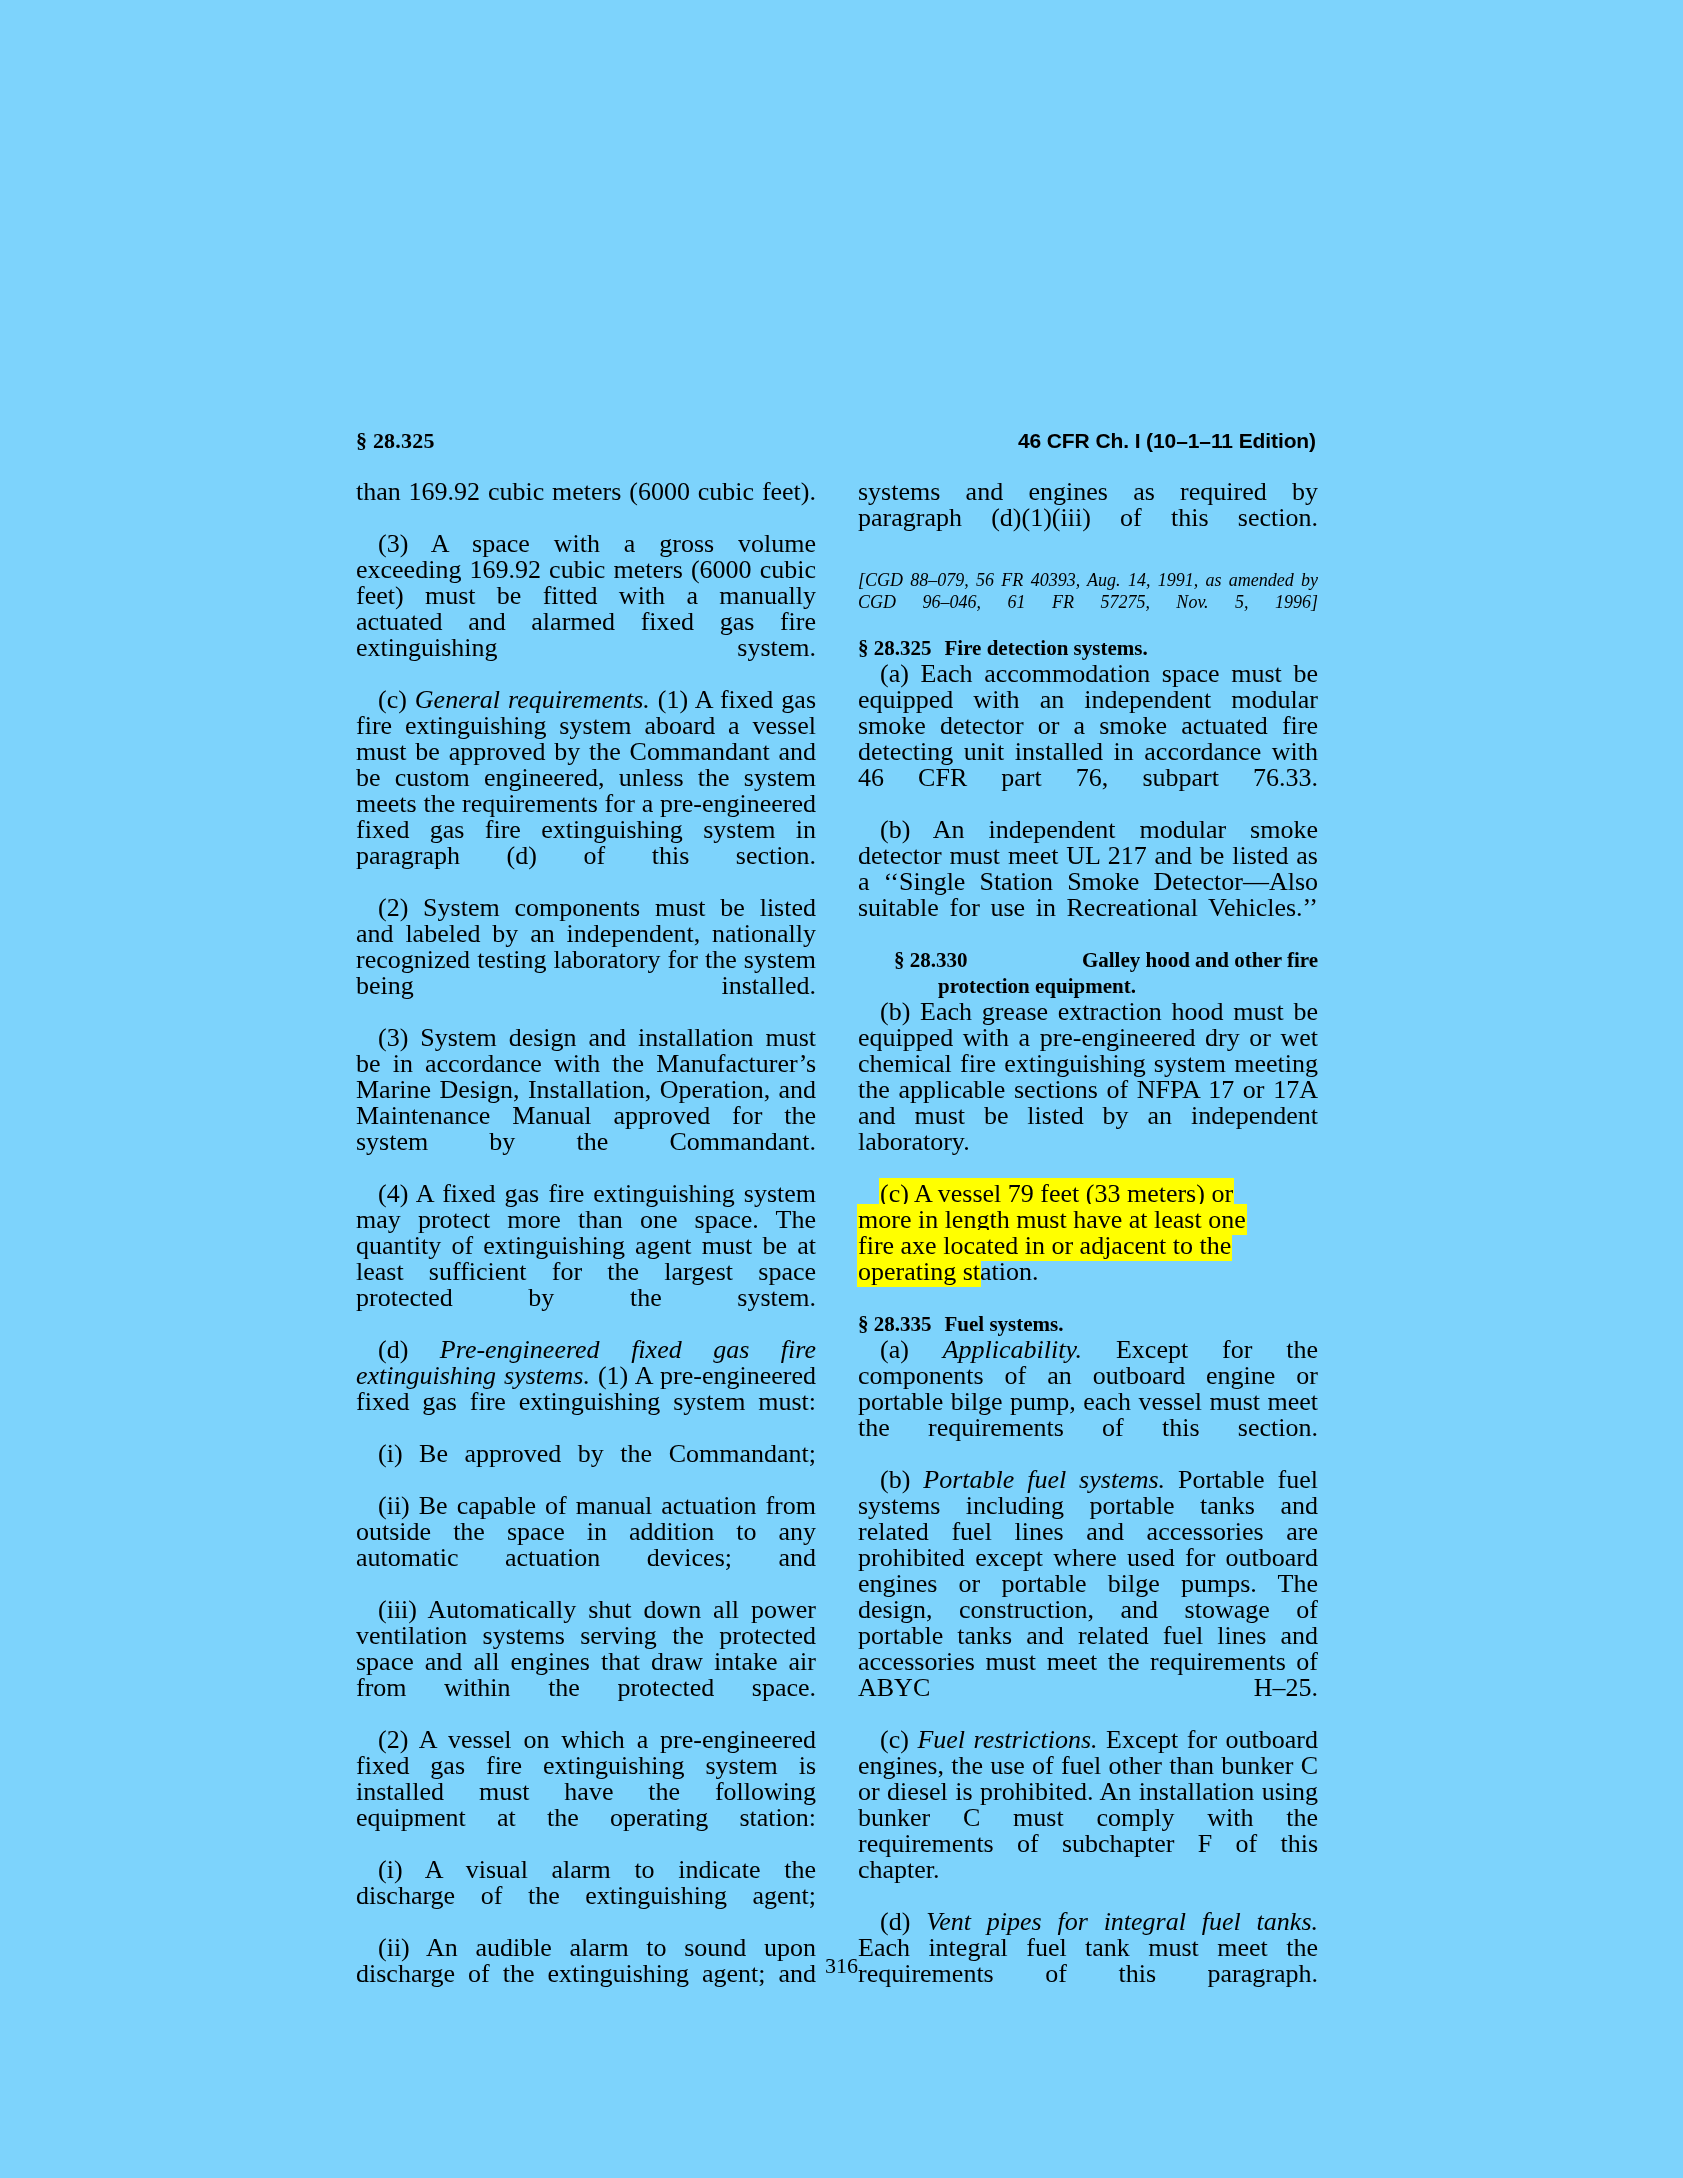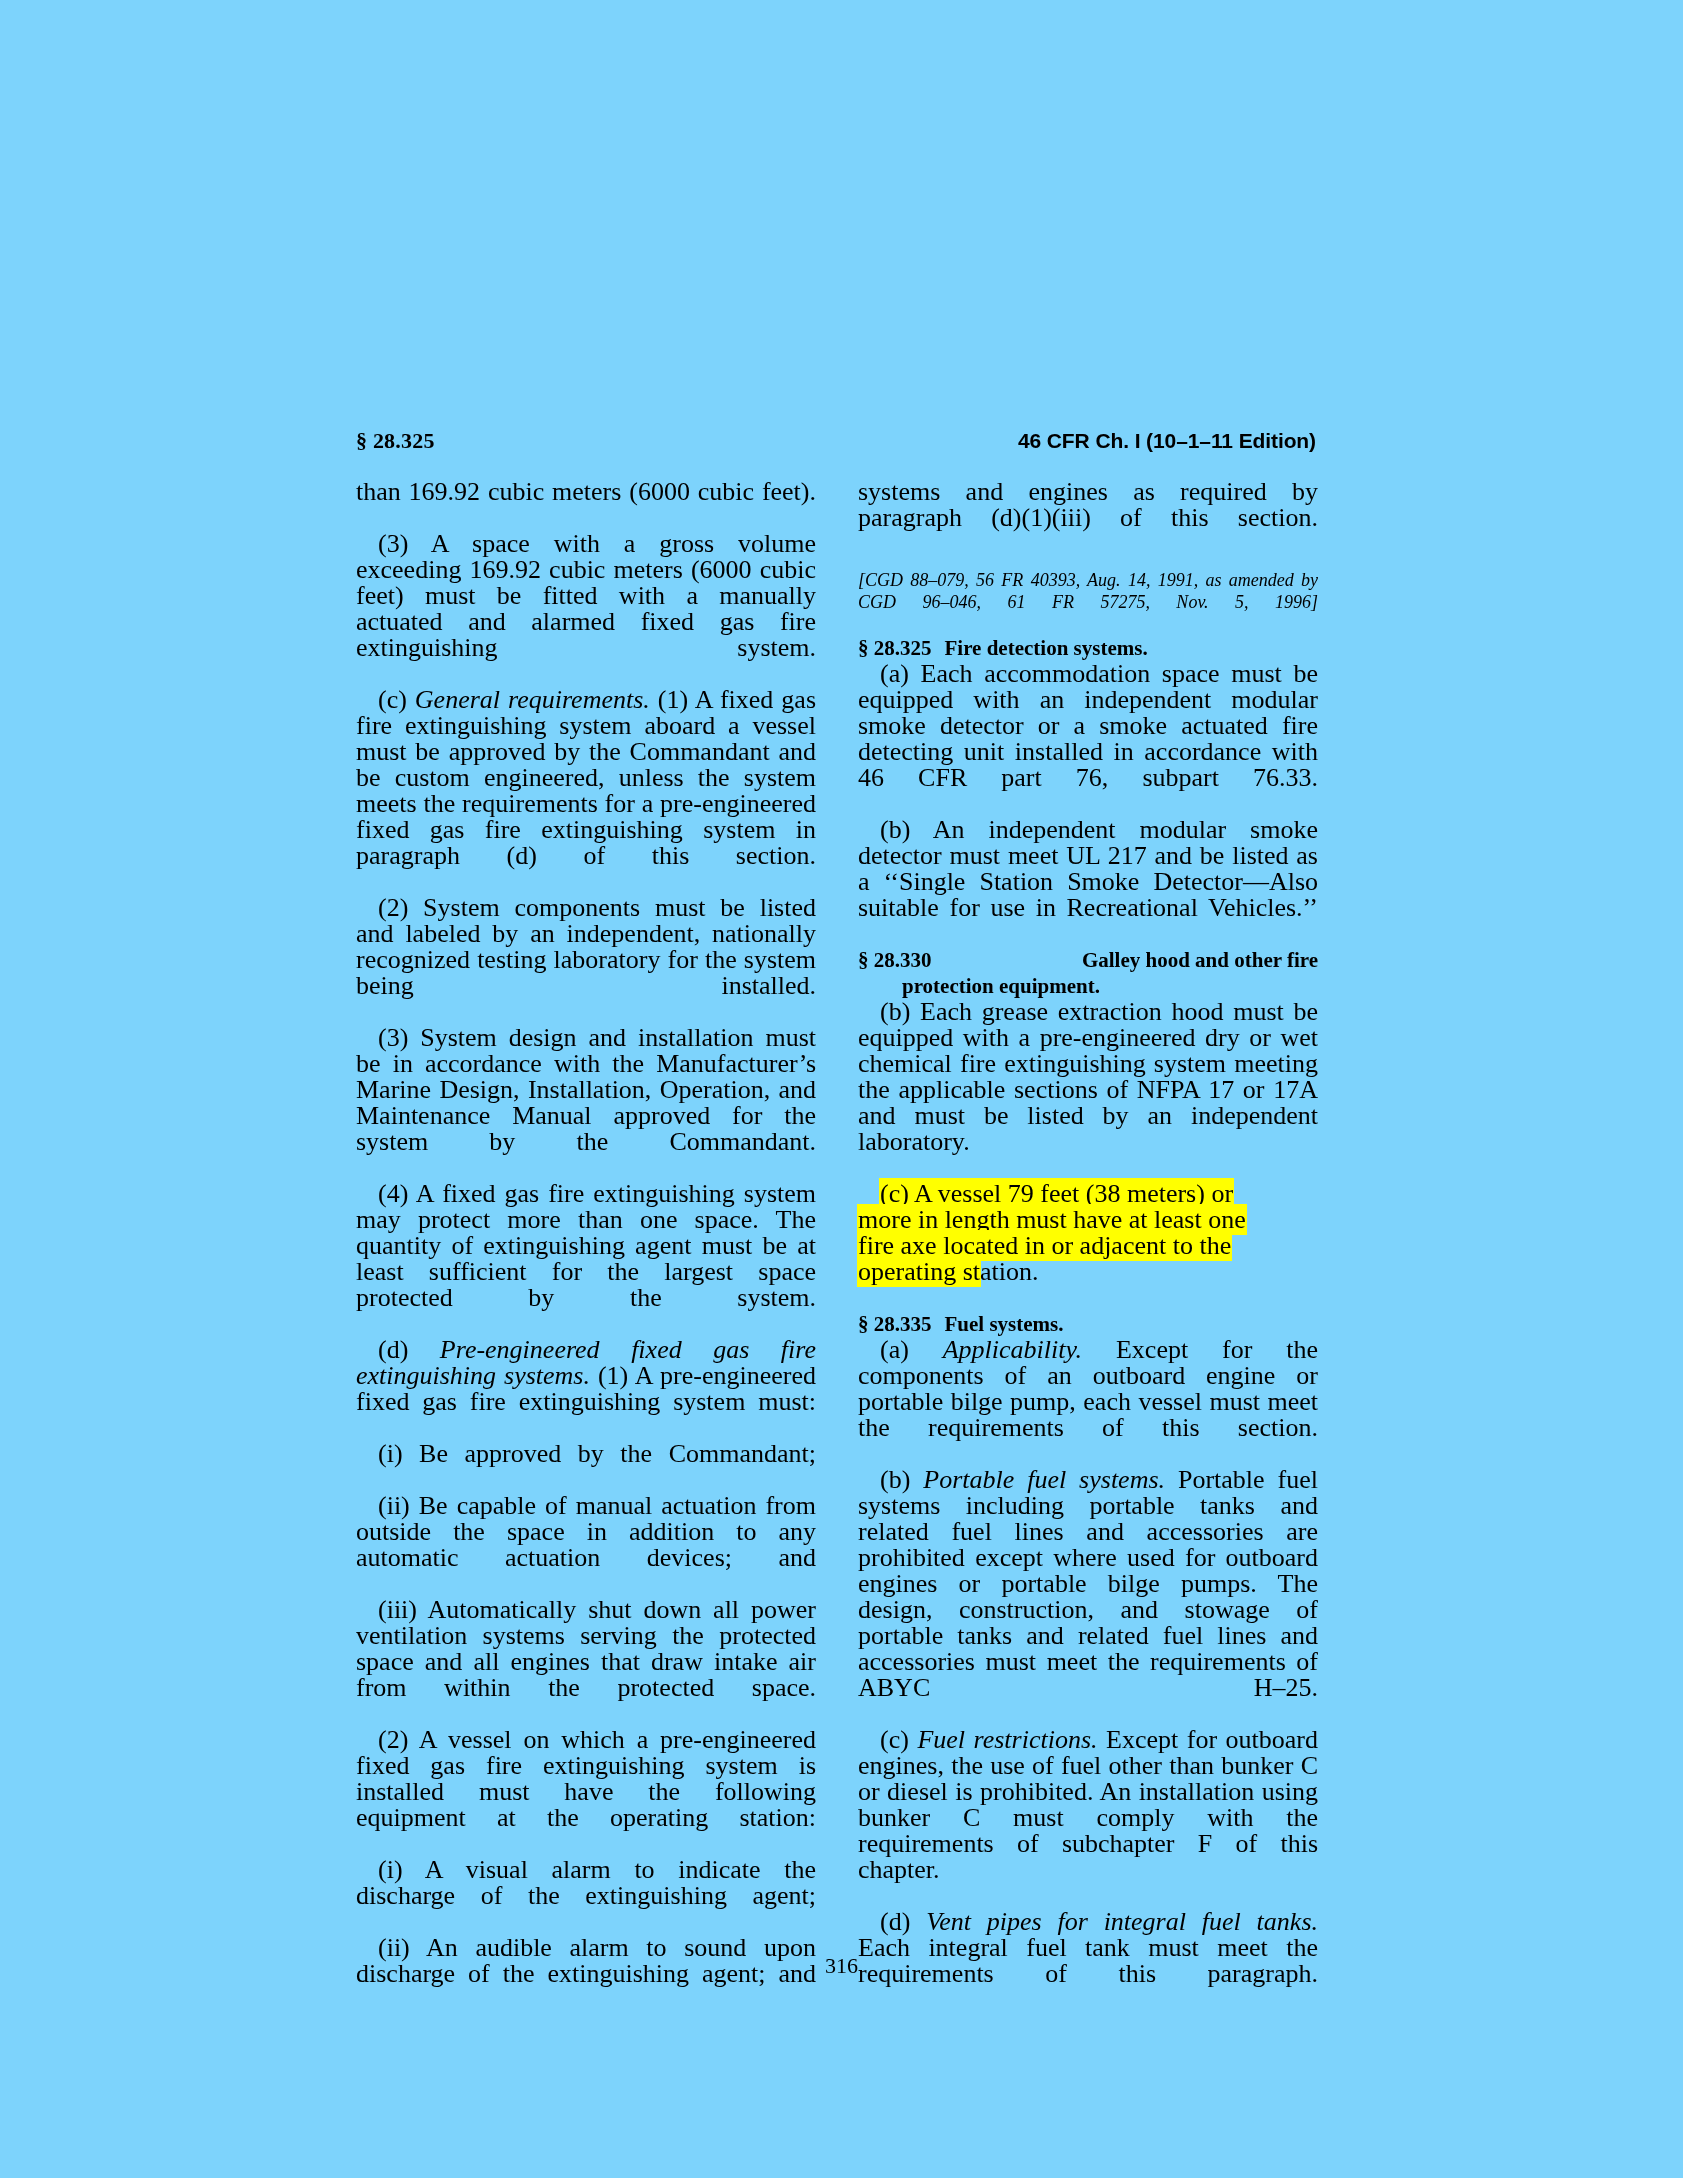--- a/index.html
+++ b/index.html
@@ -84,20 +84,21 @@
     margin: 0;
     font-size: 21px;
     line-height: 26px;
     font-weight: bold;
     text-align: justify;
     text-indent: 0;
   }
   h3.sec.two-line {
     padding-left: 44px;
     text-indent: -44px;
+    margin-left: 36px;
   }
   h3.sec .num {
     margin-right: 13px;
   }
   .sec-spaced-before { margin-top: 17px; }
   .sec-spaced-after  { margin-bottom: 4px; }
   
   p.cite {
     font-size: 18px;
     line-height: 22px;
@@ -185,21 +186,21 @@
 
       <h3 class="sec two-line sec-spaced-before sec-spaced-after"><span class="spread-line">
             <span class="num">§ 28.330</span>
             <span>Galley hood and other fire</span>
           </span><span>protection equipment.</span></h3>
 
 
       <p class="indent">(b) Each grease extraction hood must be equipped with a pre-engineered dry or wet chemical fire extinguishing system meeting the applicable sections of NFPA 17 or 17A and must be listed by an independent laboratory.</p>
 
       <p class="flush" style="text-align:left;">
-        <span class="hl" style="margin-left:22px;">(c) A vessel 79 feet (38 meters) or</span><br>
+        <span class="hl" style="margin-left:22px;">(c) A vessel 79 feet (33 meters) or</span><br>
         <span class="hl">more in length must have at least one</span><br>
         <span class="hl">fire axe located in or adjacent to the</span><br>
         <span class="hl">operating st</span><span>ation.</span>
       </p>
 
       <h3 class="sec sec-spaced-before sec-spaced-after"><span class="num">§ 28.335</span><span>Fuel systems.</span></h3>
 
       <p class="indent"><span>(a) </span><em>Applicability.</em><span> Except for the components of an outboard engine or portable bilge pump, each vessel must meet the requirements of this section.</span></p>
 
       <p class="indent"><span>(b) </span><em>Portable fuel systems.</em><span> Portable fuel systems including portable tanks and related fuel lines and accessories are prohibited except where used for outboard engines or portable bilge pumps. The design, construction, and stowage of portable tanks and related fuel lines and accessories must meet the requirements of ABYC H–25.</span></p>

